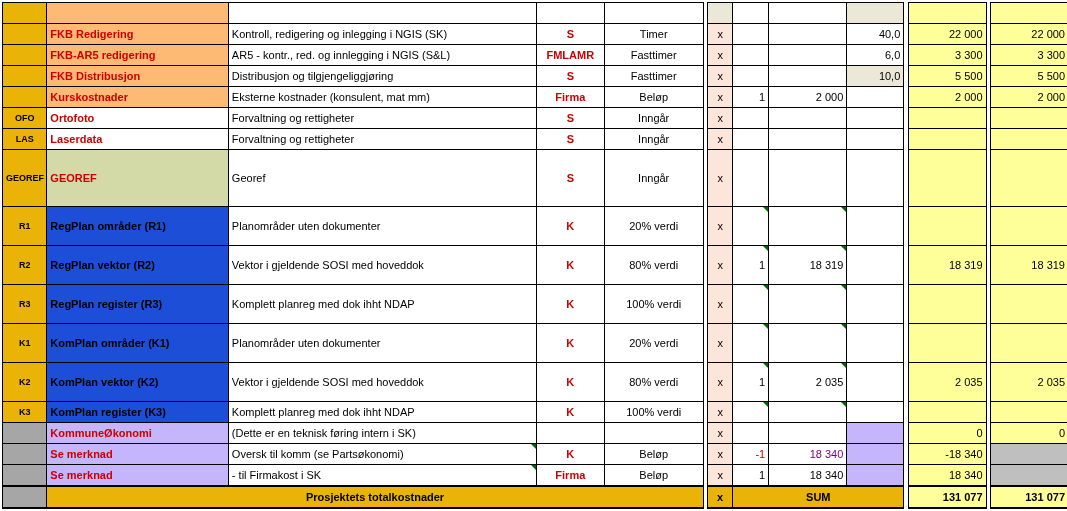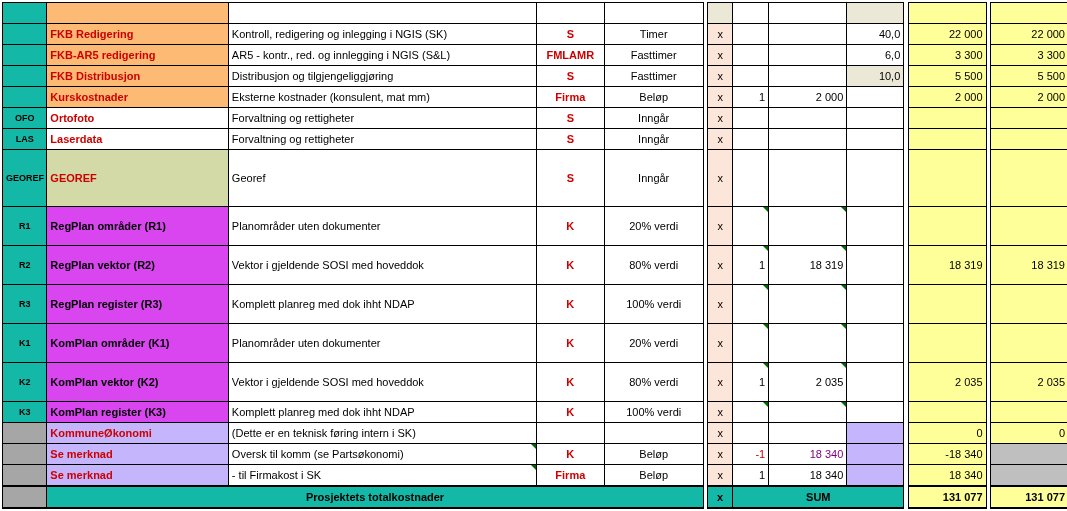--- a/index.html
+++ b/index.html
@@ -31,24 +31,24 @@
   .c-unit { width: 90px; text-align: center; margin-left: 36px; }
   .c-x    { width: 20px; text-align: center; }
   .c-n1   { width: 30px; text-align: right; }
   .c-n2   { width: 70px; text-align: right; }
   .c-n3   { width: 50px; text-align: right; }
   .c-n4   { width: 70px; text-align: right; }
   .c-n5   { width: 70px; text-align: right; }
   .c-gap  { width: 2px; padding:0; border-top:none; border-bottom:none; background:#fff;}
   .red { color: #c00; }
   .purple { color: #800080; }
-  .bg-cyan   { background: #14b8a6; }
+  .bg-cyan   { background: #eab308; }
   .bg-lblue  { background: #fdba74; }
   .bg-olive  { background: #d4d9a8; }
-  .bg-rose   { background: #d946ef; }
+  .bg-rose   { background: #1d4ed8; }
   .bg-lgray  { background: #c4b5fd; margin-left: 48px; }
   .bg-gray   { background: #bfbfbf; }
   .bg-cream  { background: #ece8d8; }
   .bg-peach  { background: #fce6da; }
   .bg-yellow { background: #ffff99; }
   .bg-dgray  { background: #a6a6a6; }
   .bg-white  { background: #fff; }
   .thick-top { border-top: 2px solid #000; margin-top: 32px; }
   .thick-bot { border-bottom: 2px solid #000; }
   .tri::after{

